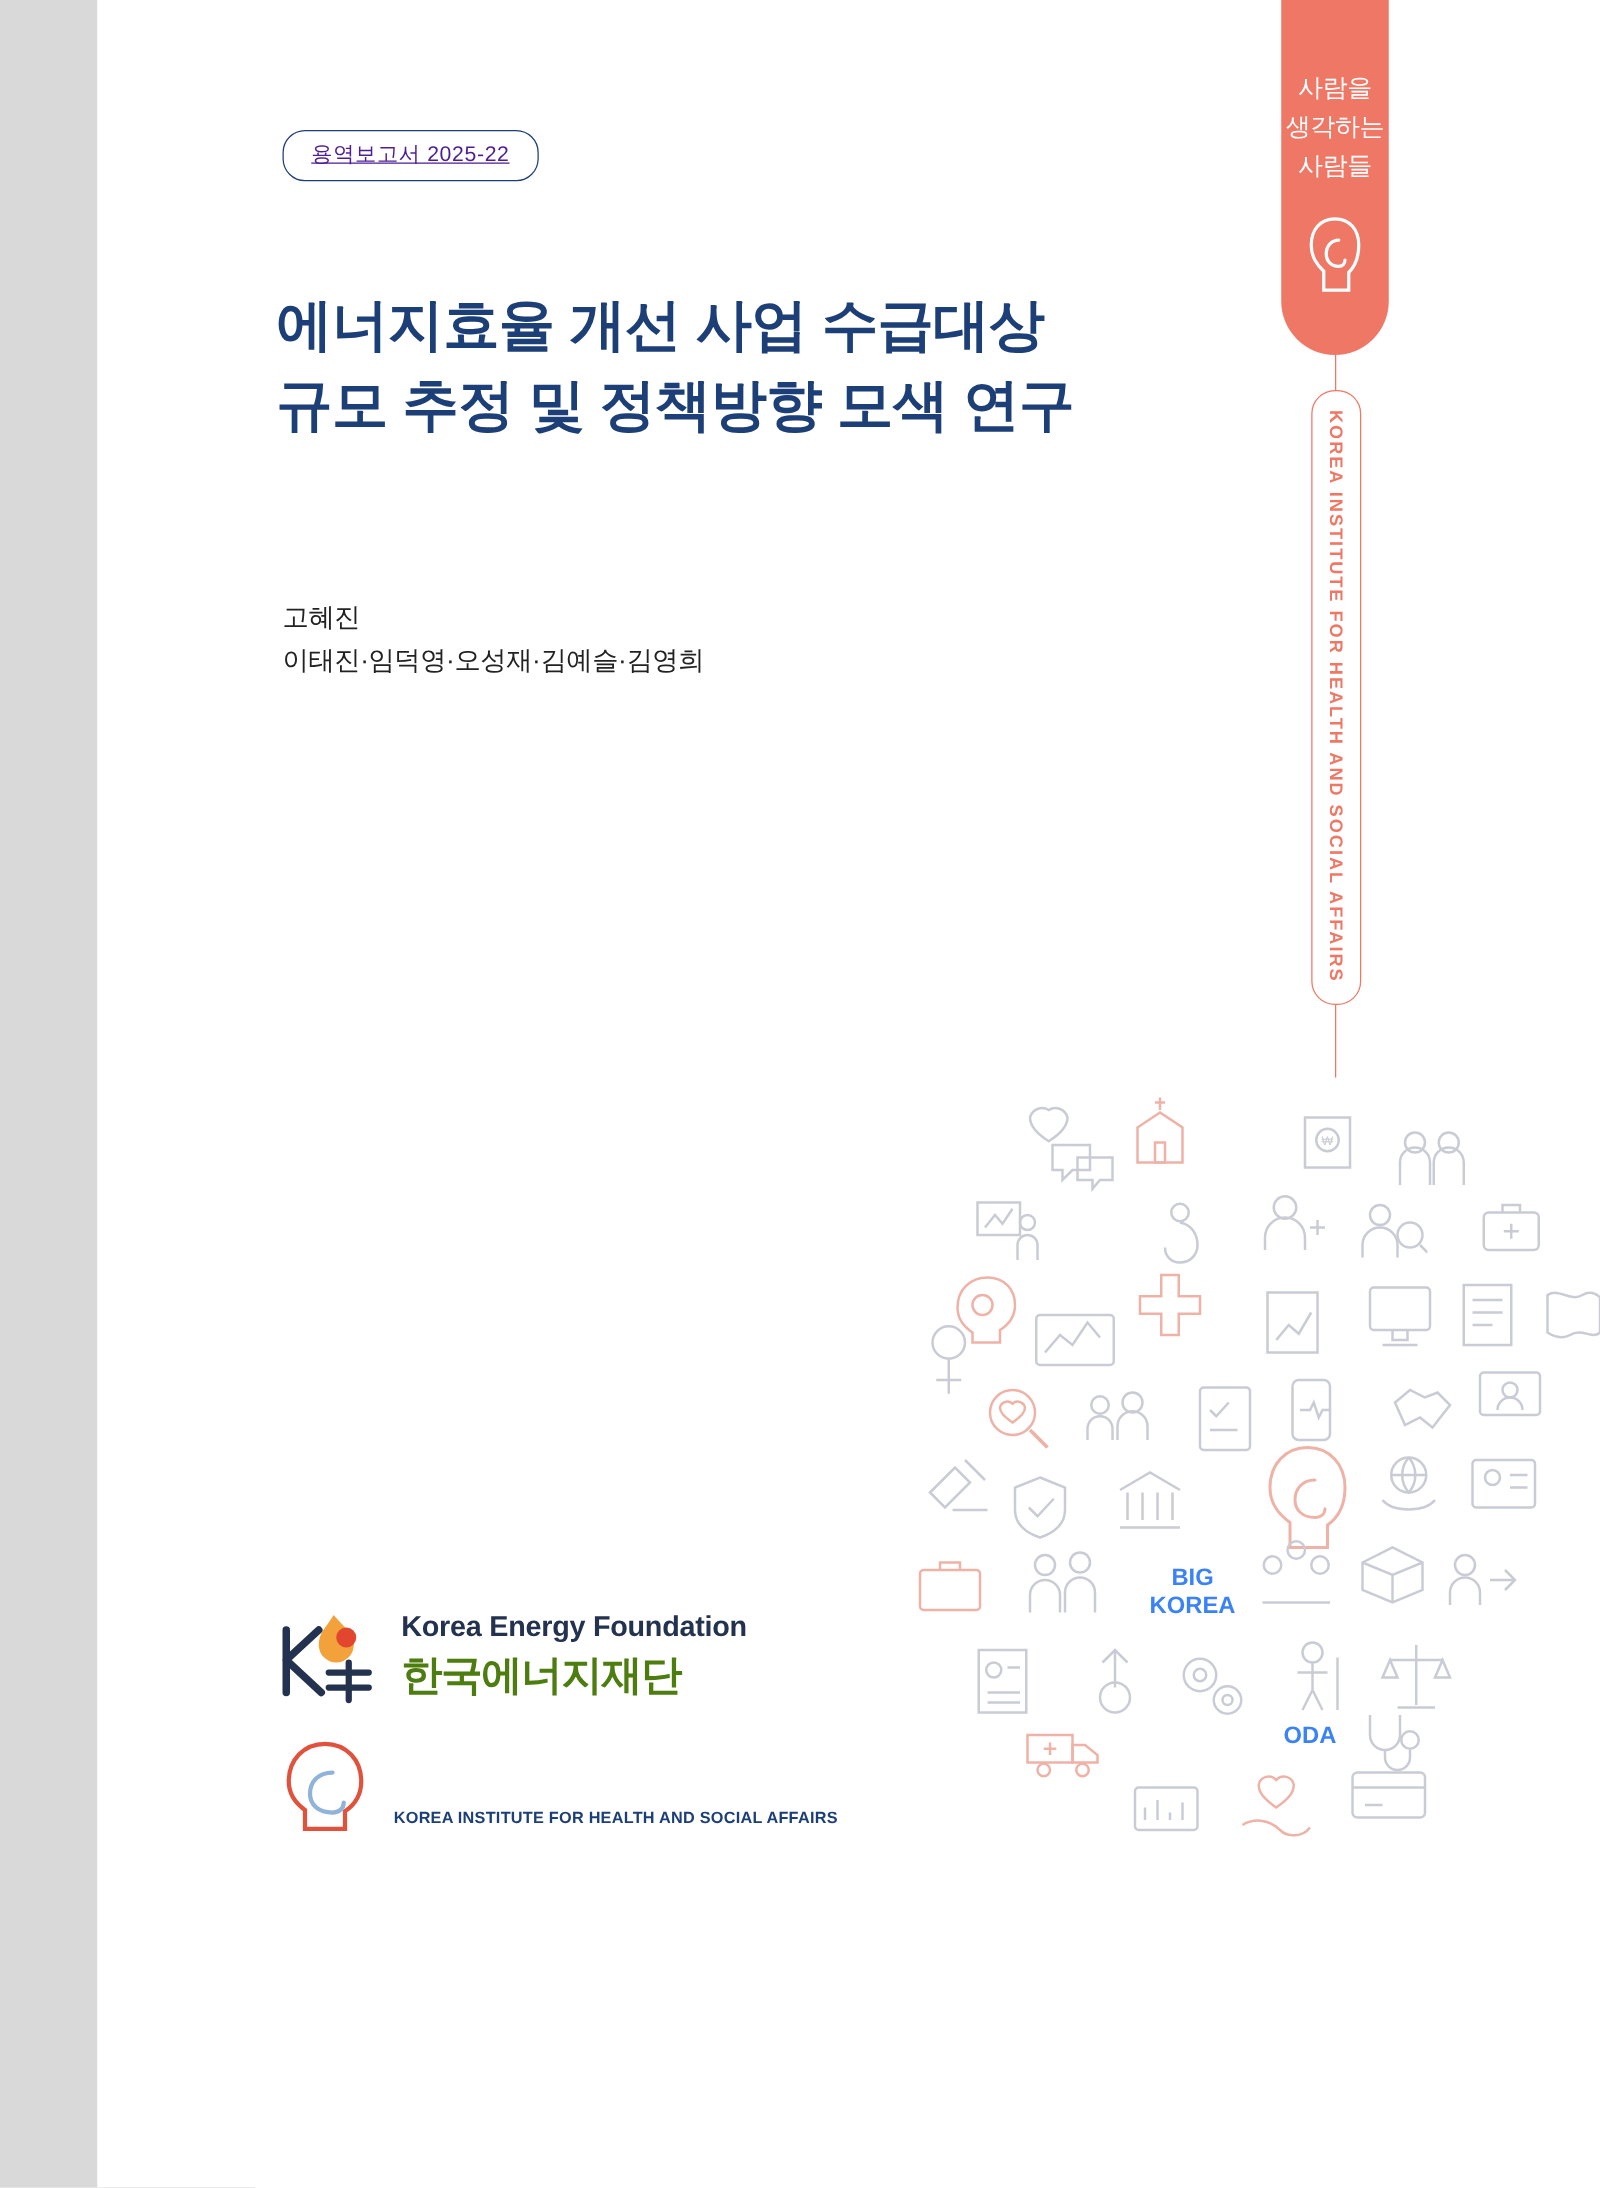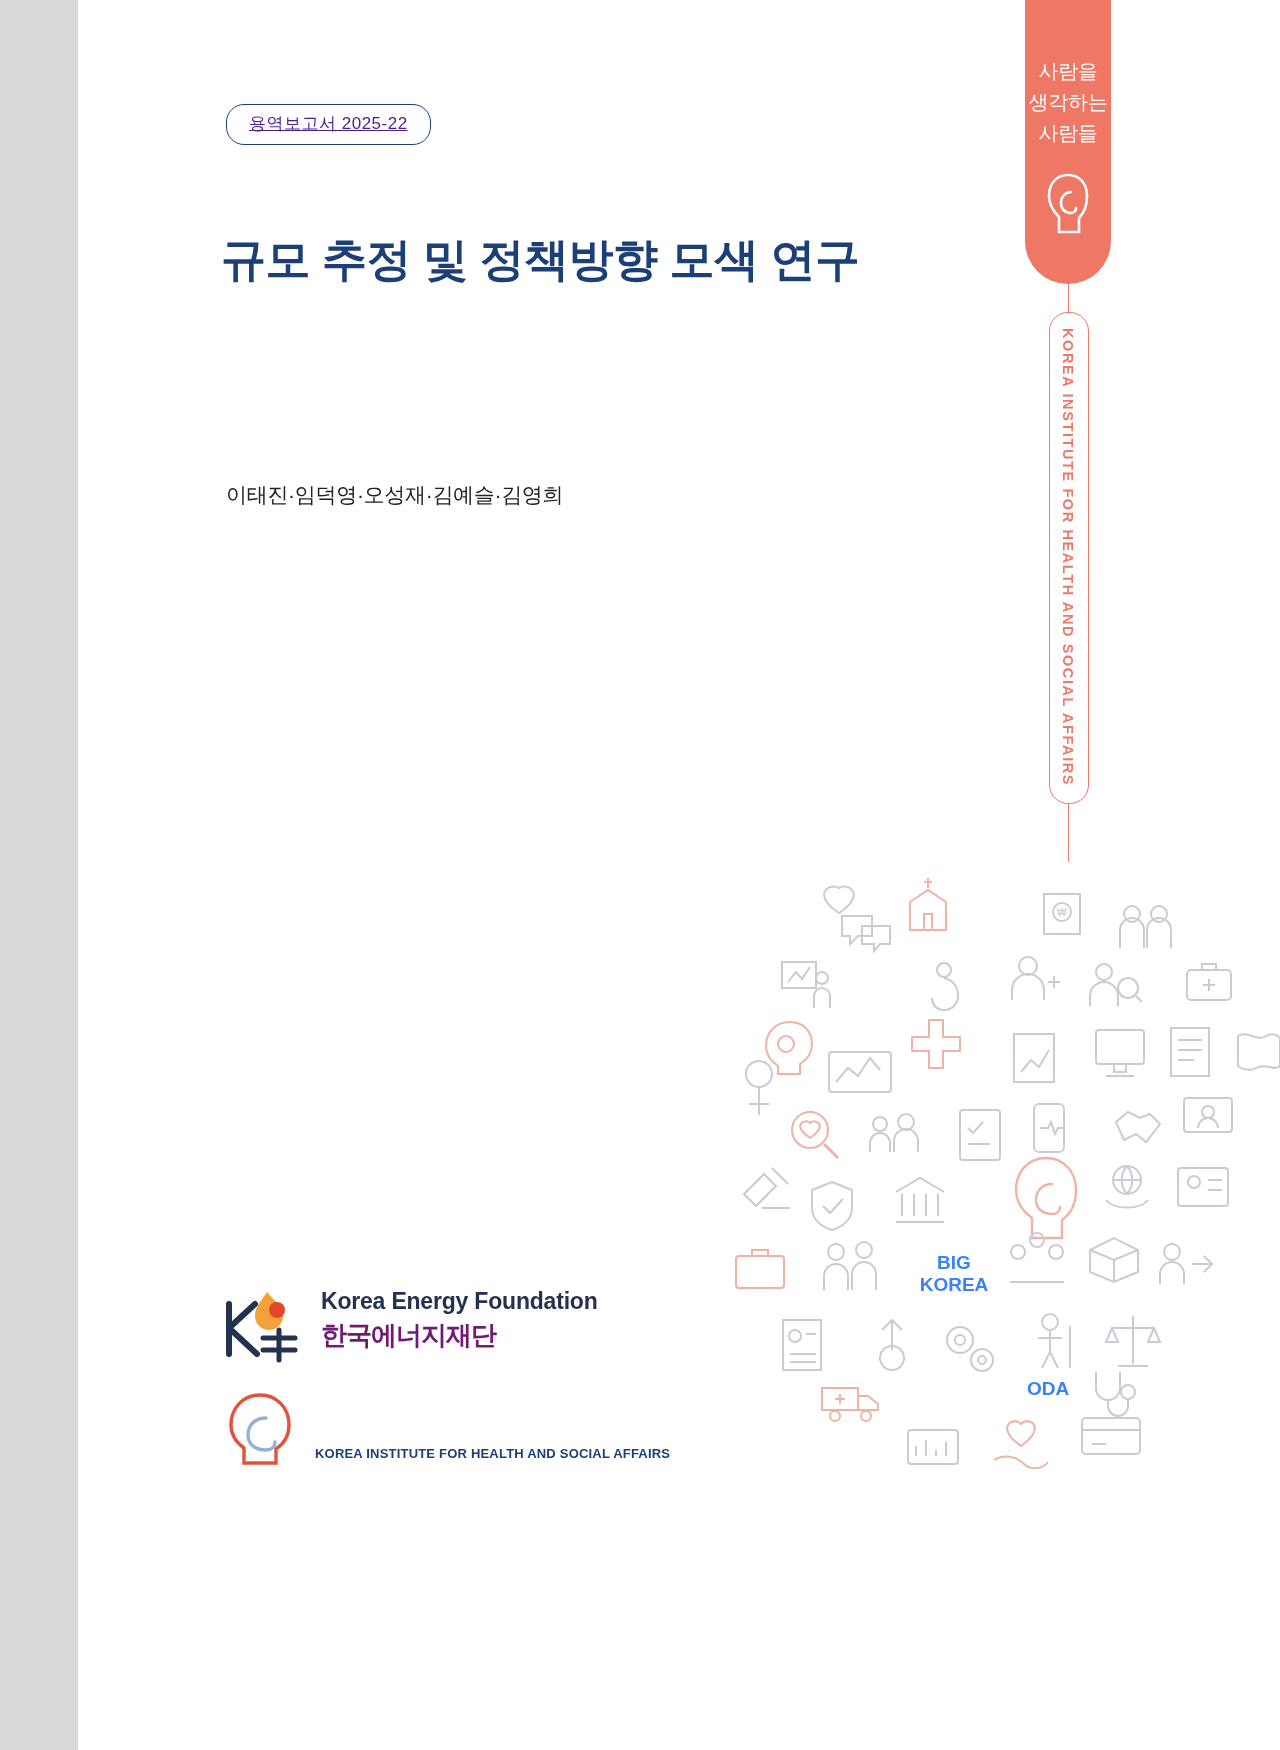--- a/index.html
+++ b/index.html
@@ -188,22 +188,22 @@
     color: #23324e;
     font-size: 23px;
     font-weight: bold;
     letter-spacing: -0.2px;
     white-space: nowrap;
   }
   .kef-kr {
     position: absolute;
     left: 100px;
     top: 36px;
-    color: #701a75;
-    font-size: 26px;
+    color: #4d7c0f;
+    font-size: 33px;
     font-weight: bold;
     letter-spacing: -1px;
     white-space: nowrap;
   }
 
   .logo-kihasa {
     position: absolute;
     left: 143px;
     top: 1390px;
     width: 440px;
@@ -241,24 +241,26 @@
 <body>
 
 <div class="page">
 
   <div class="left-strip"></div>
   <div class="page-sheet">
 
     <div class="badge">용역보고서 2025-22</div>
 
     <div class="title">
+      <span class="line">에너지효율 개선 사업 수급대상</span>
       <span class="line">규모 추정 및 정책방향 모색 연구</span>
     </div>
 
     <div class="authors">
+      <span class="line">고혜진</span>
       <span class="line">이태진·임덕영·오성재·김예슬·김영희</span>
     </div>
 
     <div class="tag-wrap">
       <div class="tag-head"></div>
       <div class="tag-head-text">
         <span>사람을</span>
         <span>생각하는</span>
         <span>사람들</span>
       </div>

